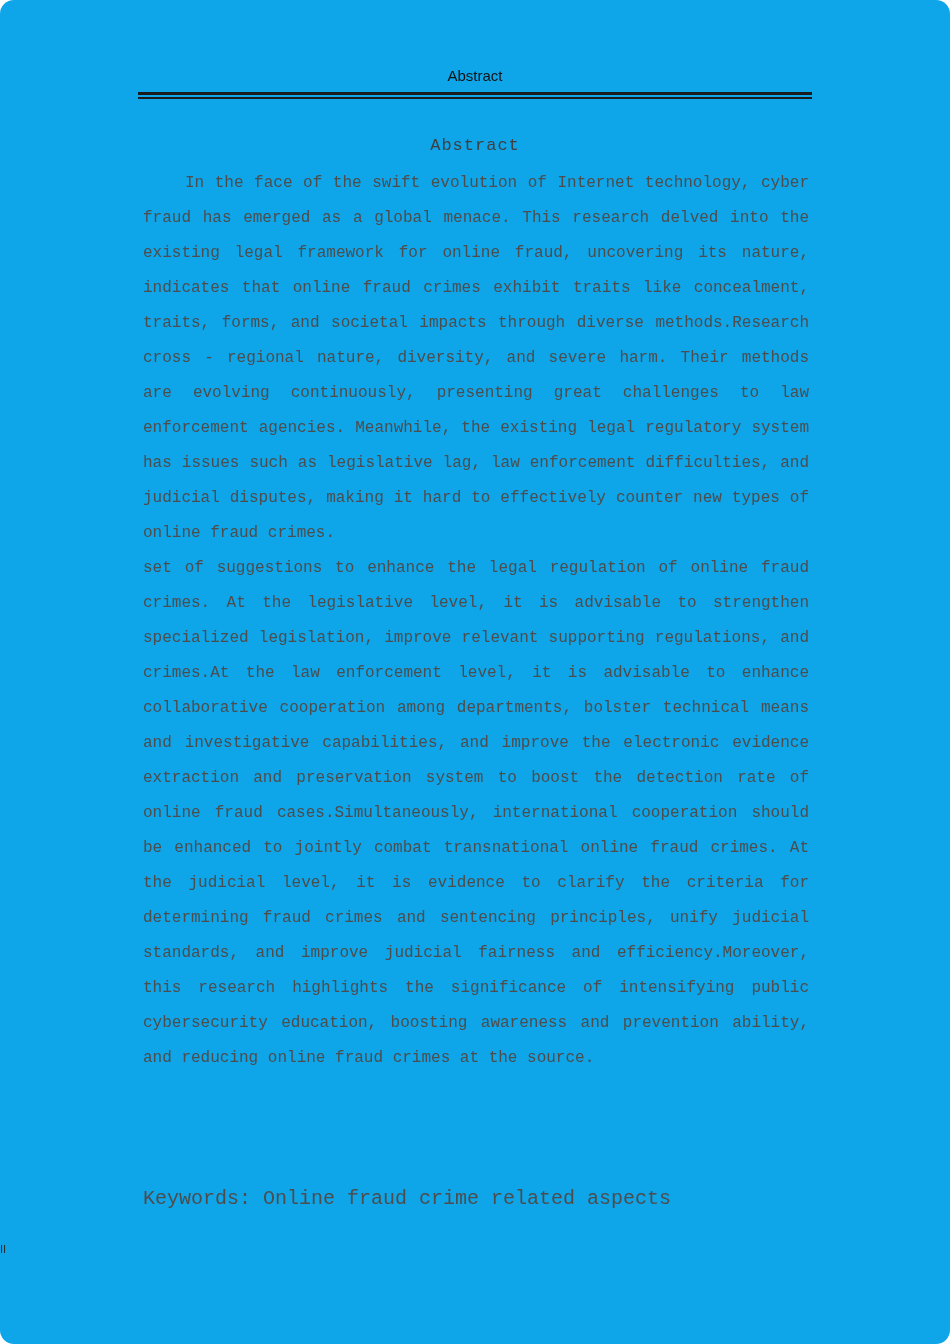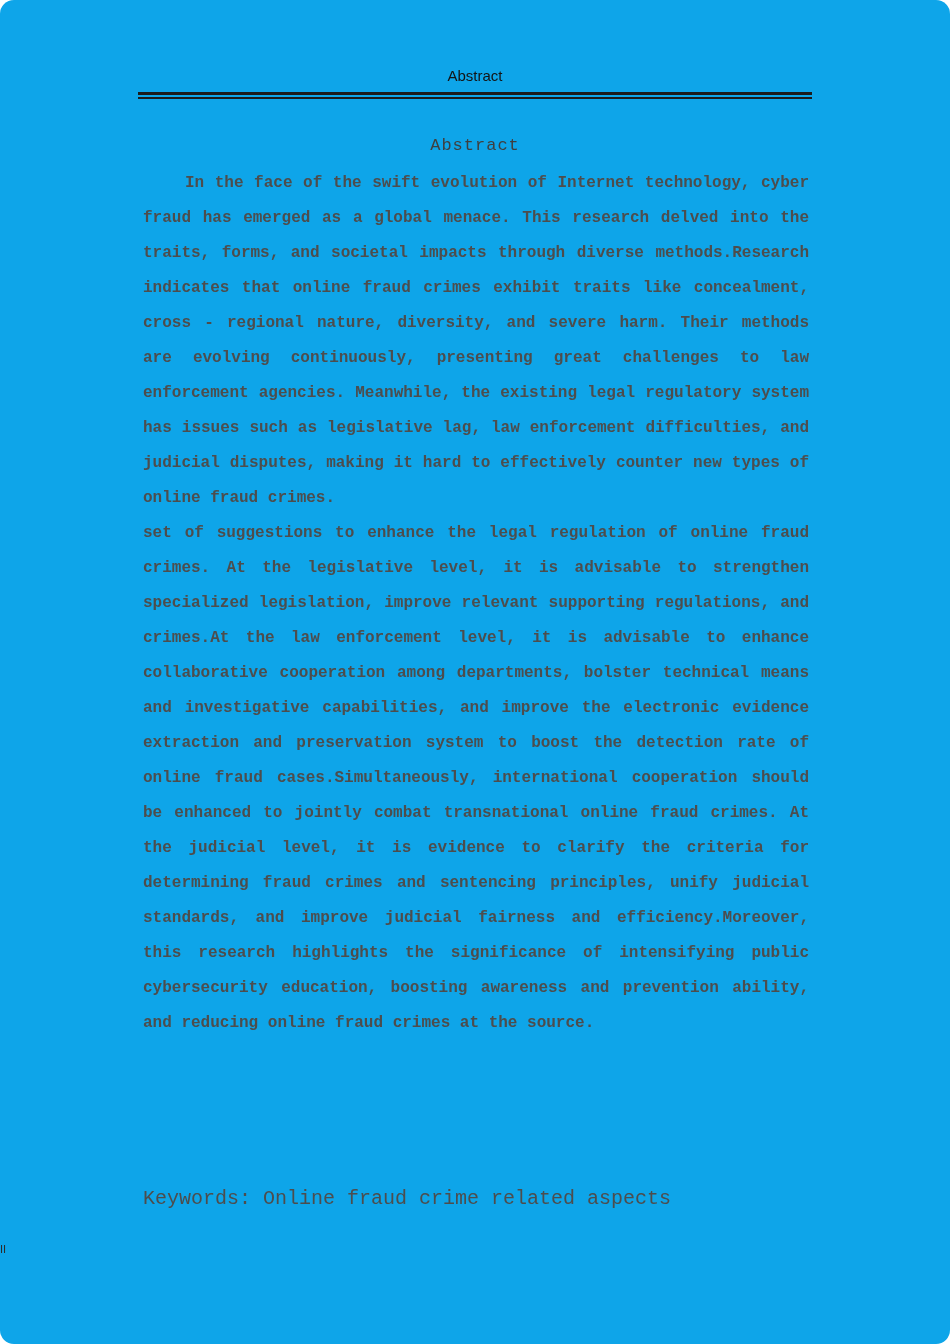--- a/index.html
+++ b/index.html
@@ -54,21 +54,20 @@
     top: 166px;
     left: 143px;
     width: 666px;
     font-size: 16px;
     line-height: 35px;
     color: #4d4d4d;
   }
   .line {
     text-align: justify;
     text-align-last: justify;
-    font-weight: bold;
   }
   .line.last {
     text-align-last: left;
   }
   .line.first {
     text-indent: 42px;
   }
   .keywords-line {
     position: absolute;
     top: 1181px;
@@ -98,22 +97,23 @@
 
   <div class="running-header">Abstract</div>
 
   <div class="header-rule"></div>
 
   <h1 class="doc-title">Abstract</h1>
 
   <div class="abstract-body">
       <div class="line first">In the face of the swift evolution of Internet technology, cyber</div>
       <div class="line">fraud has emerged as a global menace. This research delved into the</div>
+      <div class="line">existing legal framework for online fraud, uncovering its nature,</div>
+      <div class="line">indicates that online fraud crimes exhibit traits like concealment,</div>
       <div class="line">traits, forms, and societal impacts through diverse methods.Research</div>
-      <div class="line">indicates that online fraud crimes exhibit traits like concealment,</div>
       <div class="line">cross - regional nature, diversity, and severe harm. Their methods</div>
       <div class="line">are evolving continuously, presenting great challenges to law</div>
       <div class="line">enforcement agencies. Meanwhile, the existing legal regulatory system</div>
       <div class="line">has issues such as legislative lag, law enforcement difficulties, and</div>
       <div class="line">judicial disputes, making it hard to effectively counter new types of</div>
       <div class="line last">online fraud crimes.</div>
       <div class="line">set of suggestions to enhance the legal regulation of online fraud</div>
       <div class="line">crimes. At the legislative level, it is advisable to strengthen</div>
       <div class="line">specialized legislation, improve relevant supporting regulations, and</div>
       <div class="line">crimes.At the law enforcement level, it is advisable to enhance</div>

